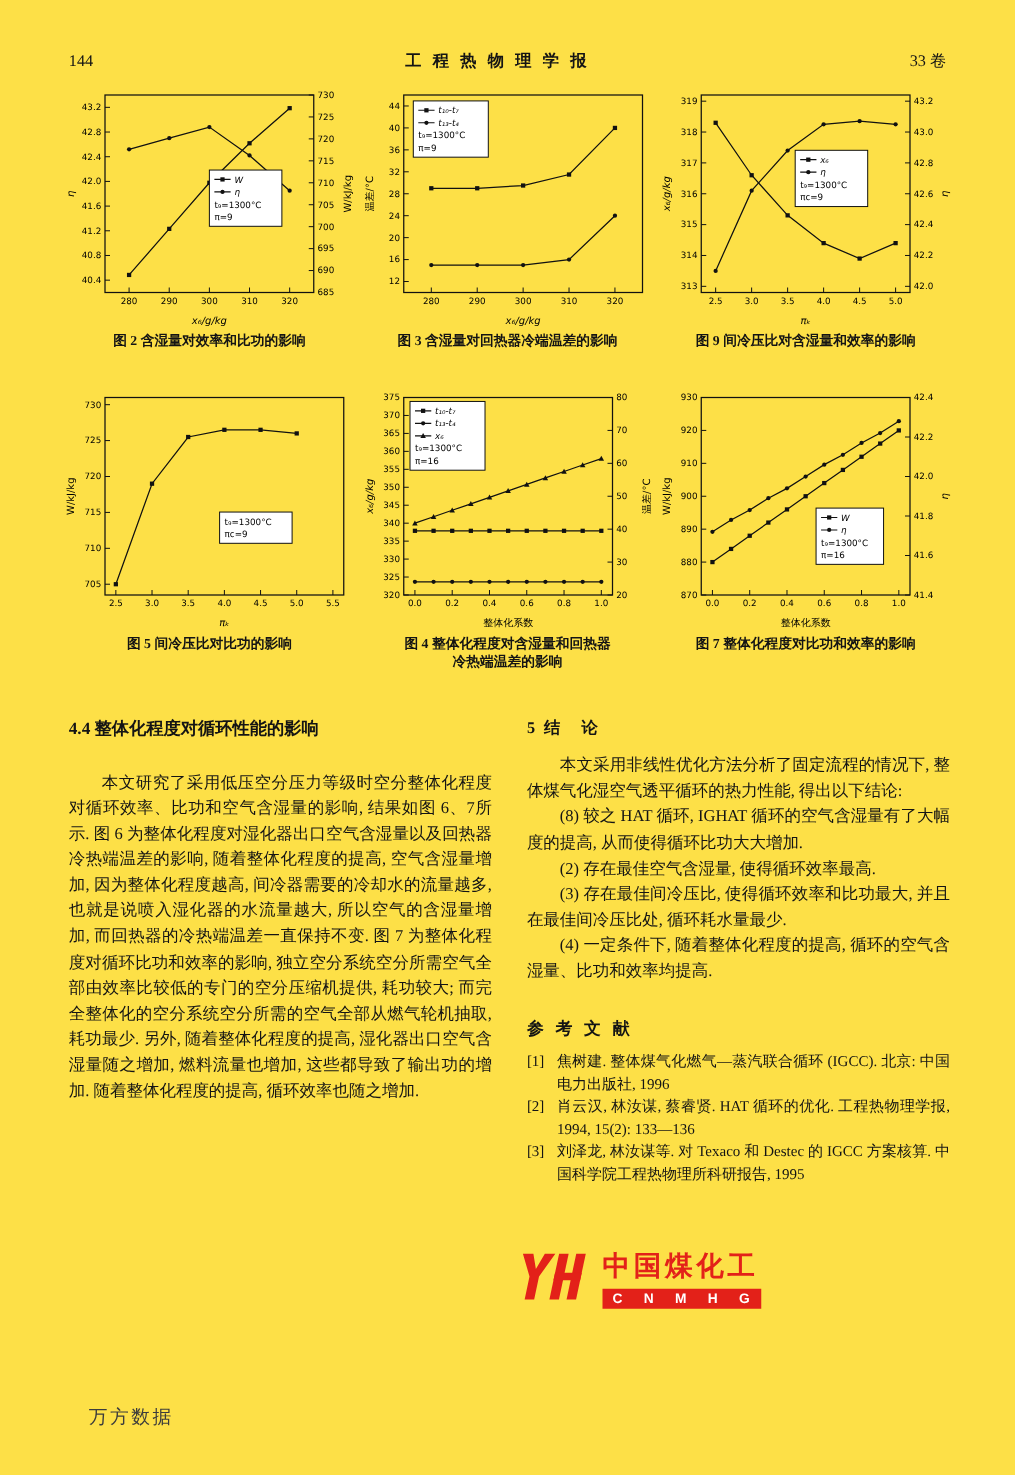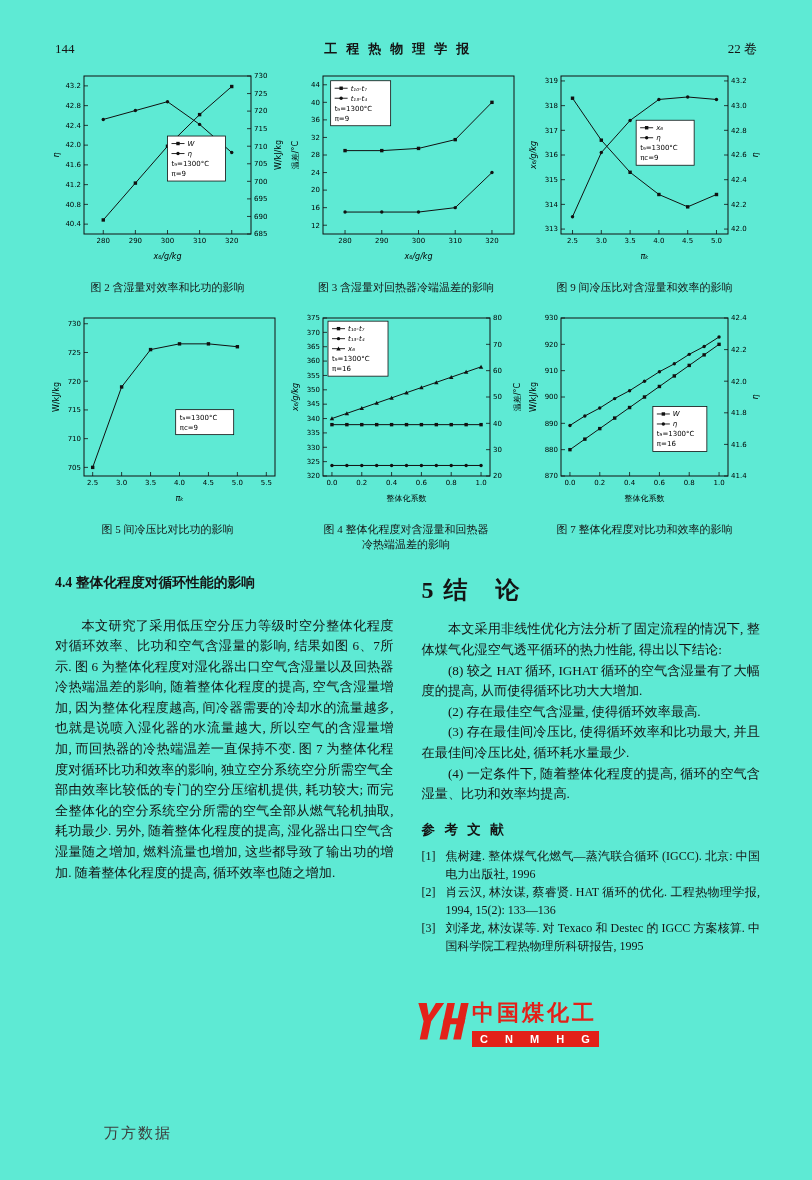--- a/index.html
+++ b/index.html
@@ -1,51 +1,51 @@
 <!DOCTYPE html>
 <html><head>
 <meta charset="utf-8">
 <style>
   html,body{margin:0;padding:0;background:#9a9a9a;}
-  .page{width:812px;height:1180px;background:#5eead4;position:relative;margin:0 auto;
+  .page{width:812px;height:1180px;background:#fde047;position:relative;margin:0 auto;
         font-family:"Liberation Serif",serif;color:#141414;overflow:hidden;}
   .header{position:absolute;top:40px;left:55px;right:55px;display:flex;
           justify-content:space-between;align-items:baseline;font-size:13px;}
   .jtitle{letter-spacing:9px;font-weight:700;text-align:right;}
   .figrow{position:absolute;left:50px;right:50px;display:flex;justify-content:space-between;}
   .figrow1{top:68px;}
   .figrow2{top:310px;}
   figure{margin:0;width:235px;}
   .chart{width:235px;height:196px;}
-  figcaption{font-size:11px;font-weight:normal;text-align:center;margin-top:16px;line-height:1.4;}
+  figcaption{font-size:11px;font-weight:bold;text-align:center;margin-top:2px;line-height:1.4;}
   .cols{position:absolute;top:572px;left:55px;right:52px;display:flex;gap:28px;}
   .col{flex:1;font-size:13.2px;line-height:1.56;text-align:justify;}
   .sec-h{font-size:13.8px;font-weight:bold;margin:0 0 22px;}
   .col p{margin:0;}
   .indent{text-indent:2em;}
-  .concl-h{font-size:24px;font-weight:bold;margin:0 0 10px;letter-spacing:2px;}
-  .refhead{font-size:13.5px;font-weight:bold;letter-spacing:3px;margin:14px 0 7px;}
+  .concl-h{font-size:13px;font-weight:bold;margin:0 0 10px;letter-spacing:2px;}
+  .refhead{font-size:13.5px;font-weight:bold;letter-spacing:3px;margin:24px 0 7px;}
   .ref{font-size:12px;line-height:1.5;position:relative;padding-left:24px;margin:0 0 3px;text-align:justify;}
   .refnum{position:absolute;left:0;}
-  .logo{position:absolute;top:995px;left:408px;display:flex;align-items:center;gap:0;
+  .logo{position:absolute;top:995px;left:408px;display:flex;align-items:center;gap:10px;
         font-family:"Liberation Sans",sans-serif;}
   .logo-cn{font-size:22px;font-weight:bold;letter-spacing:3px;}
   .logo-en{margin-top:3px;font-size:11px;font-weight:bold;letter-spacing:7px;color:#fff;
            padding:2px 2px 2px 8px;display:inline-block;}
-  .watermark{position:absolute;left:104px;top:1124px;font-size:15px;color:#3c3c3c;letter-spacing:2px;}
+  .watermark{position:absolute;left:71px;top:1124px;font-size:15px;color:#3c3c3c;letter-spacing:2px;}
 </style>
 </head>
 <body>
 
 <div class="page">
 
   <div class="header">
     <span>144</span>
     <span class="jtitle">工程热物理学报</span>
-    <span>22 卷</span>
+    <span>33 卷</span>
   </div>
 
   <div class="figrow figrow1">
     <figure>
       <div class="chart"><svg width="235" height="196">
             <rect x="34" y="8" width="167" height="158" fill="none" stroke="#111" stroke-width="1"></rect>
             <line x1="53.269230769230774" y1="166" x2="53.269230769230774" y2="162" stroke="#111" stroke-width="0.8"></line>
             <text x="53.269230769230774" y="175" font-size="7" text-anchor="middle" fill="#000" font-family="&quot;DejaVu Sans&quot;,sans-serif">280</text>
             <line x1="85.38461538461539" y1="166" x2="85.38461538461539" y2="162" stroke="#111" stroke-width="0.8"></line>
             <text x="85.38461538461539" y="175" font-size="7" text-anchor="middle" fill="#000" font-family="&quot;DejaVu Sans&quot;,sans-serif">290</text>

